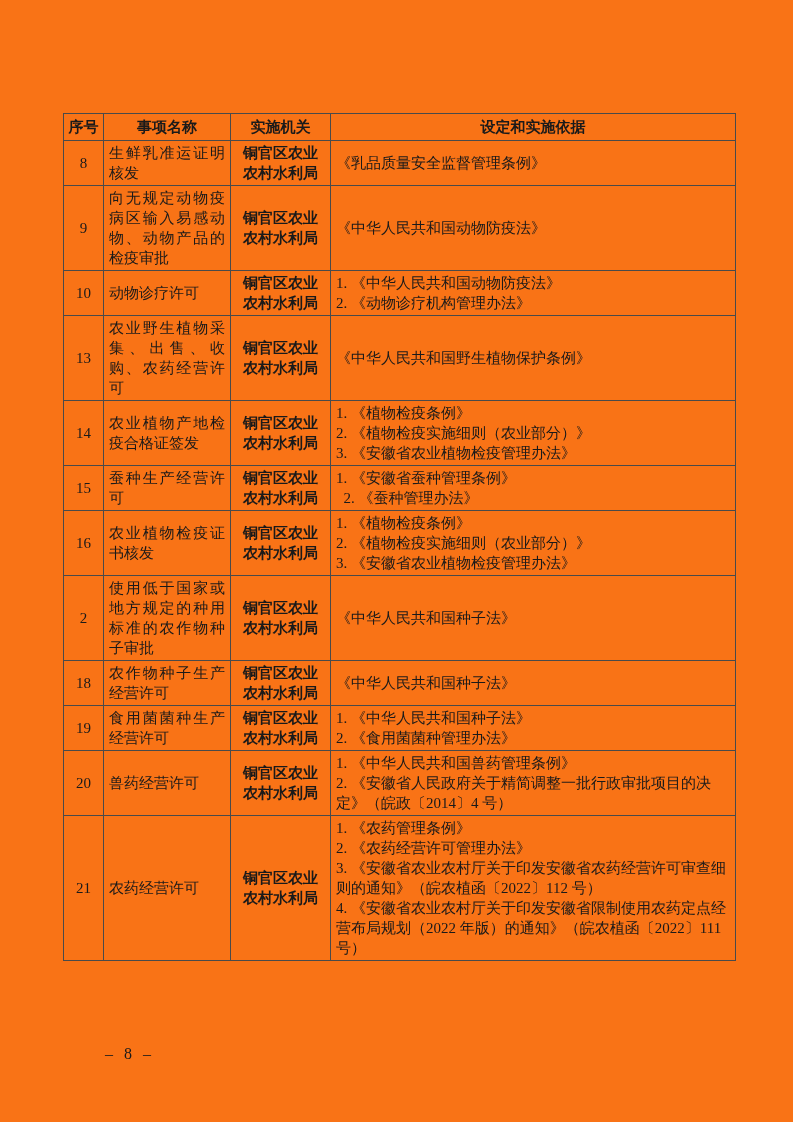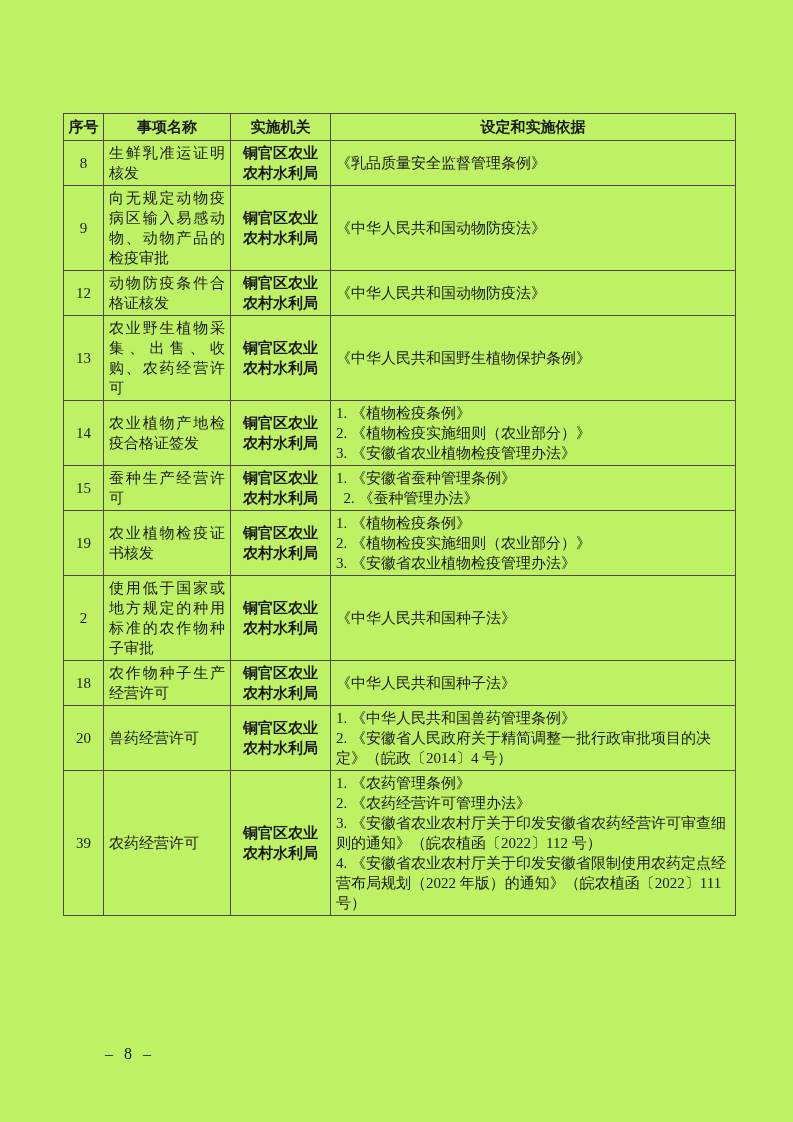--- a/index.html
+++ b/index.html
@@ -5,21 +5,21 @@
   * { margin: 0; padding: 0; box-sizing: border-box; }
   html, body { background: #ffffff; }
   body {
     font-family: "Liberation Serif", "DejaVu Serif", serif;
     color: #1a1a1a;
   }
   .page {
     position: relative;
     width: 793px;
     height: 1122px;
-    background: #bef264;
+    background: #f97316;
     margin: 0 auto;
     overflow: hidden;
   }
   table.items {
     position: absolute;
     left: 63px;
     top: 113px;
     width: 672px;
     border-collapse: collapse;
     table-layout: fixed;
@@ -84,25 +84,26 @@
         </tr>
         <tr>
           <td class="col-no">9</td>
           <td class="col-name">向无规定动物疫病区输入易感动物、动物产品的检疫审批</td>
           <td class="col-agency">铜官区农业农村水利局</td>
           <td class="col-basis">
             <div>《中华人民共和国动物防疫法》</div>
           </td>
         </tr>
         <tr>
-          <td class="col-no">12</td>
-          <td class="col-name">动物防疫条件合格证核发</td>
+          <td class="col-no">10</td>
+          <td class="col-name">动物诊疗许可</td>
           <td class="col-agency">铜官区农业农村水利局</td>
           <td class="col-basis">
-            <div>《中华人民共和国动物防疫法》</div>
+            <div>1. 《中华人民共和国动物防疫法》</div>
+            <div>2. 《动物诊疗机构管理办法》</div>
           </td>
         </tr>
         <tr>
           <td class="col-no">13</td>
           <td class="col-name">农业野生植物采集、出售、收购、农药经营许可</td>
           <td class="col-agency">铜官区农业农村水利局</td>
           <td class="col-basis">
             <div>《中华人民共和国野生植物保护条例》</div>
           </td>
         </tr>
@@ -119,21 +120,21 @@
         <tr>
           <td class="col-no">15</td>
           <td class="col-name">蚕种生产经营许可</td>
           <td class="col-agency">铜官区农业农村水利局</td>
           <td class="col-basis">
             <div>1. 《安徽省蚕种管理条例》</div>
             <div>  2. 《蚕种管理办法》</div>
           </td>
         </tr>
         <tr>
-          <td class="col-no">19</td>
+          <td class="col-no">16</td>
           <td class="col-name">农业植物检疫证书核发</td>
           <td class="col-agency">铜官区农业农村水利局</td>
           <td class="col-basis">
             <div>1. 《植物检疫条例》</div>
             <div>2. 《植物检疫实施细则（农业部分）》</div>
             <div>3. 《安徽省农业植物检疫管理办法》</div>
           </td>
         </tr>
         <tr>
           <td class="col-no">2</td>
@@ -145,30 +146,39 @@
         </tr>
         <tr>
           <td class="col-no">18</td>
           <td class="col-name">农作物种子生产经营许可</td>
           <td class="col-agency">铜官区农业农村水利局</td>
           <td class="col-basis">
             <div>《中华人民共和国种子法》</div>
           </td>
         </tr>
         <tr>
+          <td class="col-no">19</td>
+          <td class="col-name">食用菌菌种生产经营许可</td>
+          <td class="col-agency">铜官区农业农村水利局</td>
+          <td class="col-basis">
+            <div>1. 《中华人民共和国种子法》</div>
+            <div>2. 《食用菌菌种管理办法》</div>
+          </td>
+        </tr>
+        <tr>
           <td class="col-no">20</td>
           <td class="col-name">兽药经营许可</td>
           <td class="col-agency">铜官区农业农村水利局</td>
           <td class="col-basis">
             <div>1. 《中华人民共和国兽药管理条例》</div>
             <div>2. 《安徽省人民政府关于精简调整一批行政审批项目的决定》（皖政〔2014〕4 号）</div>
           </td>
         </tr>
         <tr>
-          <td class="col-no">39</td>
+          <td class="col-no">21</td>
           <td class="col-name">农药经营许可</td>
           <td class="col-agency">铜官区农业农村水利局</td>
           <td class="col-basis">
             <div>1. 《农药管理条例》</div>
             <div>2. 《农药经营许可管理办法》</div>
             <div>3. 《安徽省农业农村厅关于印发安徽省农药经营许可审查细则的通知》（皖农植函〔2022〕112 号）</div>
             <div>4. 《安徽省农业农村厅关于印发安徽省限制使用农药定点经营布局规划（2022 年版）的通知》（皖农植函〔2022〕111 号）</div>
           </td>
         </tr>
       </tbody>

